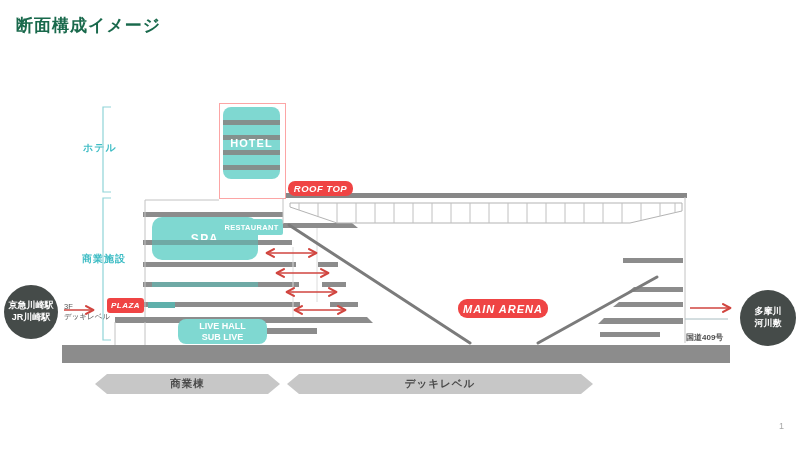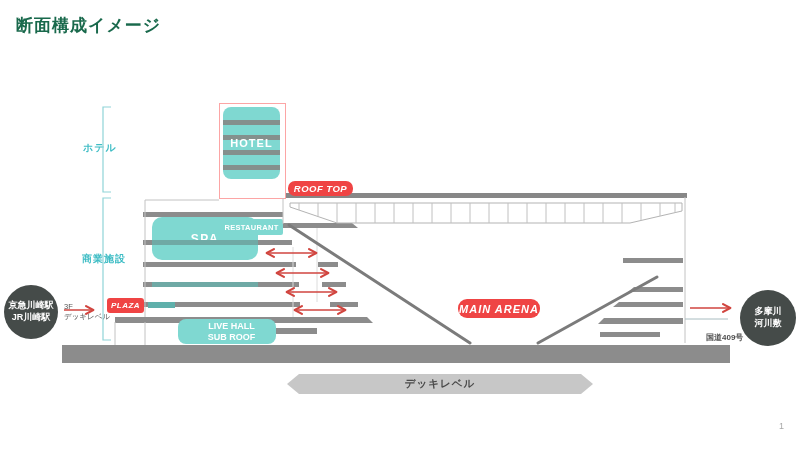--- a/index.html
+++ b/index.html
@@ -62,63 +62,66 @@
 
   <div class="bar z1" style="left:62px;top:345px;width:668px;height:18px;"></div>
 
   <div class="tealbox z2" style="left:152px;top:217px;width:106px;height:43px;font-size:12px;letter-spacing:1.5px;align-items:center;">
     <span>SPA</span>
   </div>
   <div class="crossbar z3" style="left:152px;top:240px;width:106px;height:5px;"></div>
   <div class="crossbar z3" style="left:152px;top:282px;width:106px;height:5px;"></div>
   <div class="crossbar z3" style="left:148px;top:302px;width:27px;height:6px;background:#5fb0ab;"></div>
 
-  <div class="tealbox z2" style="left:178px;top:319px;width:89px;height:25px;font-size:9px;line-height:1.2;border-radius:8px;flex-direction:column;padding-left:9px;">
+  <div class="tealbox z2" style="left:178px;top:319px;width:89px;height:25px;font-size:9px;line-height:1.2;border-radius:8px;flex-direction:column;">
     <span>LIVE HALL</span>
-    <span>SUB ROOF</span>
+    <span>SUB LIVE</span>
   </div>
   <div class="pill z2" style="left:107px;top:298px;width:37px;height:15px;font-size:8px;border-radius:3px;">
     <span>PLAZA</span>
   </div>
   <div class="pill z2" style="left:288px;top:181px;width:65px;height:15px;font-size:9.5px;border-radius:7px;">
     <span>ROOF TOP</span>
   </div>
-  <div class="pill z2" style="left:458px;top:299px;width:82px;height:19px;font-size:11px;letter-spacing:1px;">
+  <div class="pill z2" style="left:458px;top:299px;width:90px;height:19px;font-size:11px;letter-spacing:1px;">
     <span>MAIN ARENA</span>
   </div>
 
   <div id="hotel-tower" class="z2">
     <div id="hotel-block">
       <span>HOTEL</span>
     </div>
   </div>
   <div class="tealbox z3" style="left:220px;top:180px;width:63px;height:16px;font-size:7.5px;border-radius:2px;letter-spacing:.3px;margin-top:39px;">
     <span>RESTAURANT</span>
   </div>
 
+  <div class="banner" style="left:95px;top:374px;width:185px;height:20px;">
+    <span>商業棟</span>
+  </div>
   <div class="banner" style="left:287px;top:374px;width:306px;height:20px;">
     <span>デッキレベル</span>
   </div>
 
   <div class="circle z4" style="left:4px;top:285px;width:54px;height:54px;">
     <span>京急川崎駅</span>
     <span>JR川崎駅</span>
   </div>
   <div class="circle z4" style="left:740px;top:290px;width:56px;height:56px;text-align:center;">
     <span>多摩川</span>
     <span>河川敷</span>
   </div>
 
   <div class="side-label" style="left:83px;top:141px;">ホテル</div>
   <div class="side-label" style="left:82px;top:252px;">商業施設</div>
   <div class="small-note" style="left:64px;top:302px;">
     <div>3F</div>
     <div>デッキレベル</div>
   </div>
-  <div class="small-note" style="left:686px;top:333px;font-size:8px;font-weight:bold;color:#4f4f4f;padding-left:20px;">国道409号</div>
+  <div class="small-note" style="left:686px;top:333px;font-size:8px;font-weight:bold;color:#4f4f4f;">国道409号</div>
 
   <svg class="overlay" width="800" height="450" viewBox="0 0 800 450">
     <defs>
       <marker id="ah" viewBox="0 0 8 8" markerWidth="7" markerHeight="7" refX="5.5" refY="4" orient="auto-start-reverse">
         <path d="M1,1 L6.5,4 L1,7" fill="none" stroke="#d1453f" stroke-width="1.6" stroke-linecap="round" stroke-linejoin="round"></path>
       </marker>
     </defs>
 
     <g stroke="#c2c2c2" stroke-width="1" fill="none">
       <path d="M145,200H219"></path>

